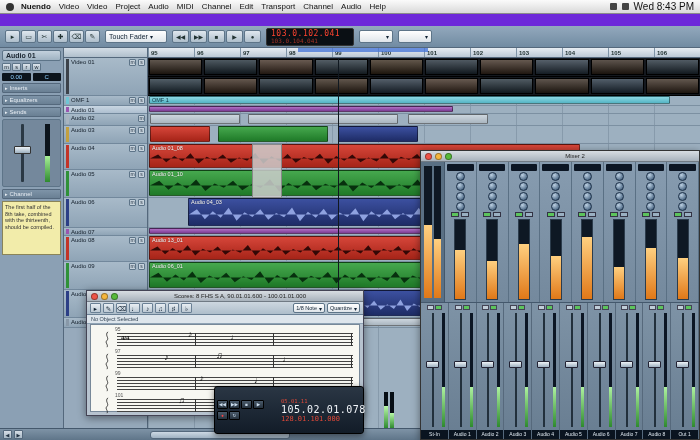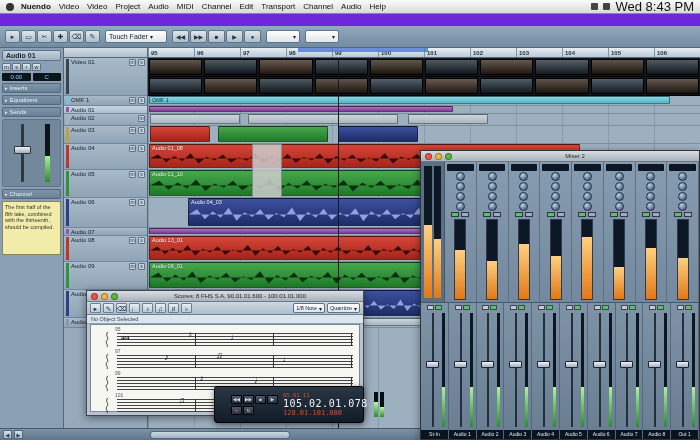--- a/index.html
+++ b/index.html
@@ -5,21 +5,21 @@
   *{box-sizing:border-box;margin:0;padding:0}
   html,body{width:700px;height:440px;background:#000;font-family:"Liberation Sans",sans-serif}
   #screen{position:relative;width:700px;height:440px;overflow:hidden;background:#6d28d9}
   
   .menubar{position:absolute;left:0;top:0;width:700px;height:14px;background:linear-gradient(#fbfbfb,#d9d9d9);border-bottom:1px solid #8a8a8a;display:flex;align-items:center;padding:0 6px;gap:7px;font-size:8px;color:#111;z-index:50}
   .apple{width:8px;height:8px;background:#333;border-radius:50%;display:inline-block}
   .menus{display:flex;gap:8px;align-items:center}
   .menus span:first-of-type{font-weight:bold}
   .mb-right{margin-left:auto;display:flex;gap:5px;align-items:center}
   .mb-icon{width:7px;height:7px;background:#444;border-radius:1px;display:inline-block}
-  .clock{font-size:13px;white-space:nowrap}
+  .clock{font-size:10px;white-space:nowrap}
   
   .titlebar{position:absolute;left:0;top:14px;width:700px;height:12px;background:linear-gradient(#d8dde2,#a8b2bc);border-bottom:1px solid #707a84;display:flex;align-items:center;padding:0 4px;gap:3px}
   .titlebar.small{position:absolute;top:0;left:0;right:0;width:auto;height:11px}
   .tl{width:7px;height:7px;border-radius:50%;border:1px solid rgba(0,0,0,.35);flex:0 0 7px}
   .tl.red{background:#ee5448}.tl.yellow{background:#f5b63e}.tl.green{background:#58ba3a}
   .wtitle{flex:1;text-align:center;font-size:8px;color:#222;white-space:nowrap;overflow:hidden}
   .titlebar.small .wtitle{font-size:6px}
   
   .toolbar{position:absolute;left:0;top:26px;width:700px;height:22px;background:linear-gradient(#93a9bd,#718ba2);border-bottom:1px solid #54687c;display:flex;align-items:center;gap:5px;padding:0 5px}
   .tgroup{display:flex;gap:1px}
@@ -116,21 +116,21 @@
   .stoolbar .combo.tiny:nth-of-type(2){margin-left:auto}
   .sinfo{position:absolute;top:24px;left:0;right:0;height:9px;background:#dde5ec;border-bottom:1px solid #8fa3b5;font-size:5.5px;color:#345;padding:0 4px;line-height:9px}
   .sheet{position:absolute;top:33px;left:3px;right:3px;bottom:3px;background:#f7f7f2;border:1px solid #778899}
   .staff{position:absolute;left:26px;right:6px;height:13px;background-image:linear-gradient(#444 1px,transparent 1px);background-size:100% 3px;background-repeat:repeat-y}
   .barno{position:absolute;left:-2px;top:-7px;font-size:5px;color:#555}
   .clefsvg{position:absolute;left:-15px;top:-2px;width:10px;height:17px}
   .tsig{position:absolute;left:4px;top:2px;font-size:6px;font-weight:bold;color:#111}
   .bl{position:absolute;top:0;bottom:0;width:1px;background:#333;font-style:normal}
   .note{position:absolute;font-size:9px;color:#111;line-height:9px}
   
-  .transport{position:absolute;left:214px;top:386px;width:150px;height:37px;z-index:40;background:linear-gradient(#2a3644,#121c28);border:1px solid #000;border-radius:3px;box-shadow:0 2px 6px rgba(0,0,0,.5);display:flex;padding:2px 16px;gap:3px}
+  .transport{position:absolute;left:214px;top:386px;width:150px;height:48px;z-index:40;background:linear-gradient(#2a3644,#121c28);border:1px solid #000;border-radius:3px;box-shadow:0 2px 6px rgba(0,0,0,.5);display:flex;padding:2px 2px;gap:15px}
   .tp-left{display:flex;flex-direction:column;gap:2px;justify-content:center}
   .tprow{display:flex;gap:1px}
   .tpb{width:11px;height:9px;background:linear-gradient(#4a5a6a,#26323e);border:1px solid #000;color:#cde;font-size:4.5px;line-height:8px;text-align:center;border-radius:1px}
   .tpb.rec{color:#f44}
   .tp-mid{flex:1;display:flex;flex-direction:column;justify-content:center;align-items:flex-start;padding:0 2px;font-family:"DejaVu Sans Mono",monospace}
   .tp-loc{color:#e04838;font-size:5.5px;line-height:6px}
   .tp-main{color:#f2f6fa;font-size:10px;line-height:11px;letter-spacing:.5px}
   .tp-sec{color:#e04838;font-size:7px;line-height:8px}
   .tp-meters{display:flex;gap:2px;align-items:stretch;padding:3px 1px}
   .vm{width:4px;background:#060d14;position:relative}
@@ -209,20 +209,24 @@
         <span class="tbtn tr">
           <span>■</span>
         </span>
         <span class="tbtn tr">
           <span>▶</span>
         </span>
         <span class="tbtn tr">
           <span>●</span>
         </span>
       </div>
+    <div class="timebox">
+      <div class="t1">103.0.102.041</div>
+      <div class="t2">103.0.104.041</div>
+    </div>
     <div class="combo small">
         <i class="arr">▾</i>
       </div>
     <div class="combo small">
         <i class="arr">▾</i>
       </div>
   </div>
 
   <div class="corner"></div>
   <div class="ruler">

